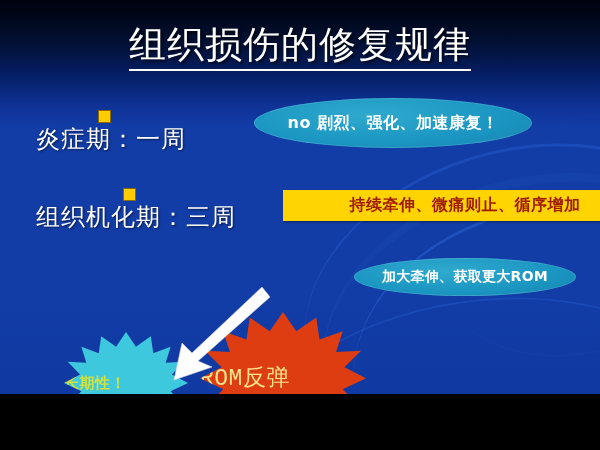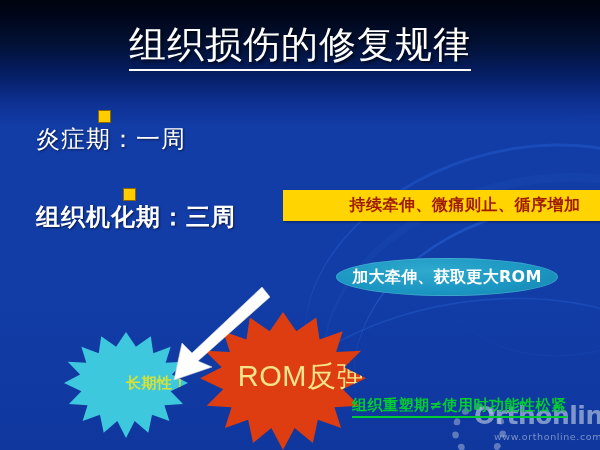--- a/index.html
+++ b/index.html
@@ -3,21 +3,21 @@
 <meta charset="utf-8">
 <style>
   html, body {
     margin: 0;
     padding: 0;
     background: #000;
   }
   #slide {
     position: relative;
     width: 600px;
-    height: 450px;
+    height: 394px;
     overflow: hidden;
     font-family: "DejaVu Sans", sans-serif;
     background:
       linear-gradient(to bottom,
         #00030f 0px,
         #000618 14px,
         #021136 45px,
         #06206a 78px,
         #0e3194 104px,
         #123ca6 126px,
@@ -103,21 +103,21 @@
   }
   .bullet-text {
     color: #ffffff;
     font-family: "DejaVu Serif", serif;
     font-size: 24px;
     white-space: nowrap;
     letter-spacing: 1px;
     text-shadow: 1px 1px 2px rgba(0,0,0,0.55);
   }
   #row1 { top: 110px; }
-  #row2 { top: 188px; font-weight: bold; }
+  #row2 { top: 188px; }
   #row3 { top: 266px; }
 
   
   .ellipse {
     position: absolute;
     border-radius: 50%;
     background: radial-gradient(ellipse at 42% 34%, #2fa9cd 0%, #1b96c2 58%, #1682ad 100%);
     display: flex;
     align-items: center;
     justify-content: center;
@@ -125,23 +125,23 @@
     font-weight: bold;
     box-shadow: 0 0 0 1px rgba(120,200,225,0.35) inset;
   }
   #ellipse1 {
     left: 254px; top: 98px;
     width: 278px; height: 50px;
     font-size: 16px;
     letter-spacing: 0.5px;
   }
   #ellipse3 {
-    left: 336px; top: 258px;
+    left: 354px; top: 258px;
     width: 222px; height: 38px;
-    font-size: 16px;
+    font-size: 14px;
     letter-spacing: 0.3px;
   }
 
   
   #yellow-box {
     position: absolute;
     left: 283px; top: 190px;
     width: 294px; height: 31px;
     background: #ffd400;
     display: flex;
@@ -153,21 +153,21 @@
     letter-spacing: 0.5px;
     box-shadow: 1px 1px 2px rgba(0,0,0,0.4);
     padding-left: 35px;
   }
 
   
   .star {
     position: absolute;
     display: flex;
     align-items: center;
-    justify-content: flex-end;
+    justify-content: flex-start;
     clip-path: polygon(
       50% 0%, 58% 14%, 70% 4%, 72% 20%, 86% 14%, 82% 29%,
       97% 28%, 87% 40%, 100% 48%, 86% 56%, 96% 68%, 81% 69%,
       85% 84%, 71% 78%, 68% 95%, 57% 84%, 50% 100%, 43% 84%,
       32% 95%, 29% 78%, 15% 84%, 19% 69%, 4% 68%, 14% 56%,
       0% 48%, 13% 40%, 3% 28%, 18% 29%, 14% 14%, 28% 20%,
       30% 4%, 42% 14%);
     filter: drop-shadow(2px 3px 3px rgba(0,0,0,0.45));
   }
   #star-cyan {
@@ -184,22 +184,22 @@
     transform: translateY(-2px);
   }
   #star-red {
     left: 200px; top: 312px;
     width: 166px; height: 138px;
     background: #dd3d11;
     z-index: 2;
   }
   #star-red .star-label {
     color: #f6e48c;
-    font-family: Liberation Sans, sans-serif;
-    font-size: 29px;
+    font-family: Liberation Mono, monospace;
+    font-size: 23px;
     letter-spacing: 0.5px;
     transform: translateY(-4px);
   }
 
   
   #arrow-svg {
     position: absolute;
     left: 150px; top: 285px;
     width: 120px; height: 100px;
     z-index: 4;
@@ -271,20 +271,23 @@
     <div class="bullet-mark"></div>
     <div class="bullet-text">炎症期：一周</div>
   </div>
 
   <div class="bullet-row" id="row2">
     <div class="bullet-mark"></div>
     <div class="bullet-text">组织机化期：三周</div>
   </div>
 
 
+  <div class="ellipse" id="ellipse1">
+    <span>no 剧烈、强化、加速康复！</span>
+  </div>
 
   <div id="yellow-box">
     <span>持续牵伸、微痛则止、循序增加</span>
   </div>
 
   <div class="ellipse" id="ellipse3">
     <span>加大牵伸、获取更大ROM</span>
   </div>
 
   <div class="star" id="star-cyan">

